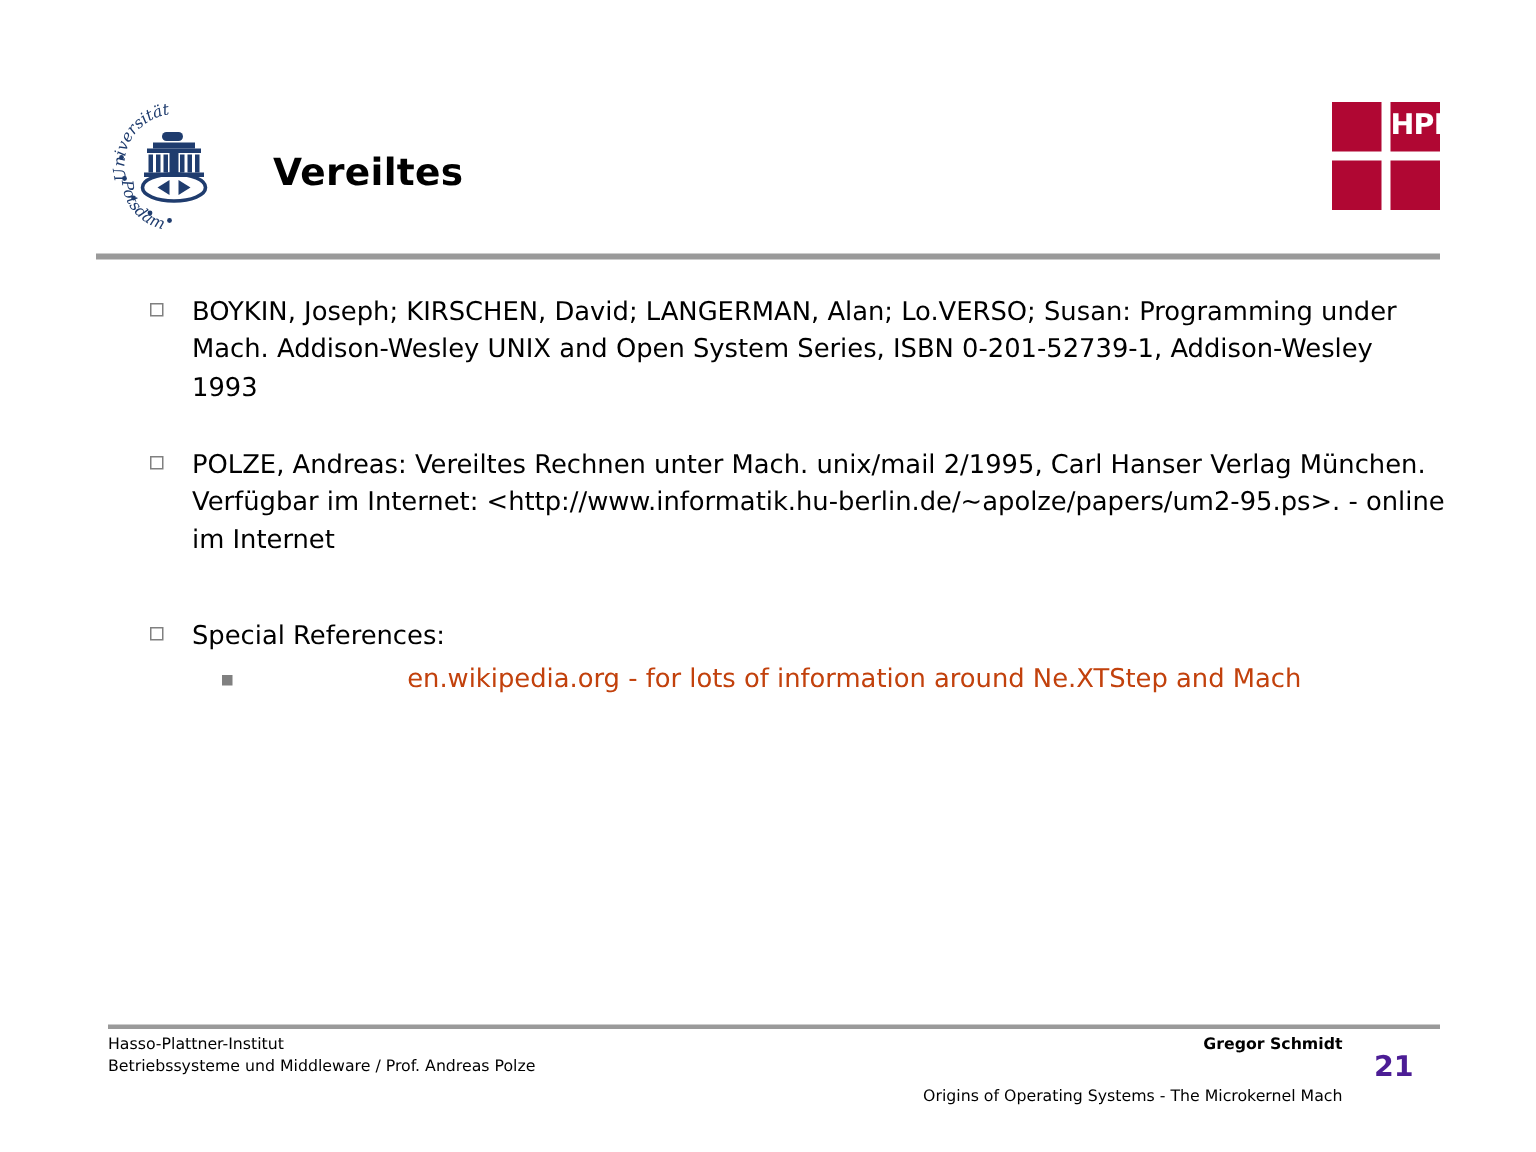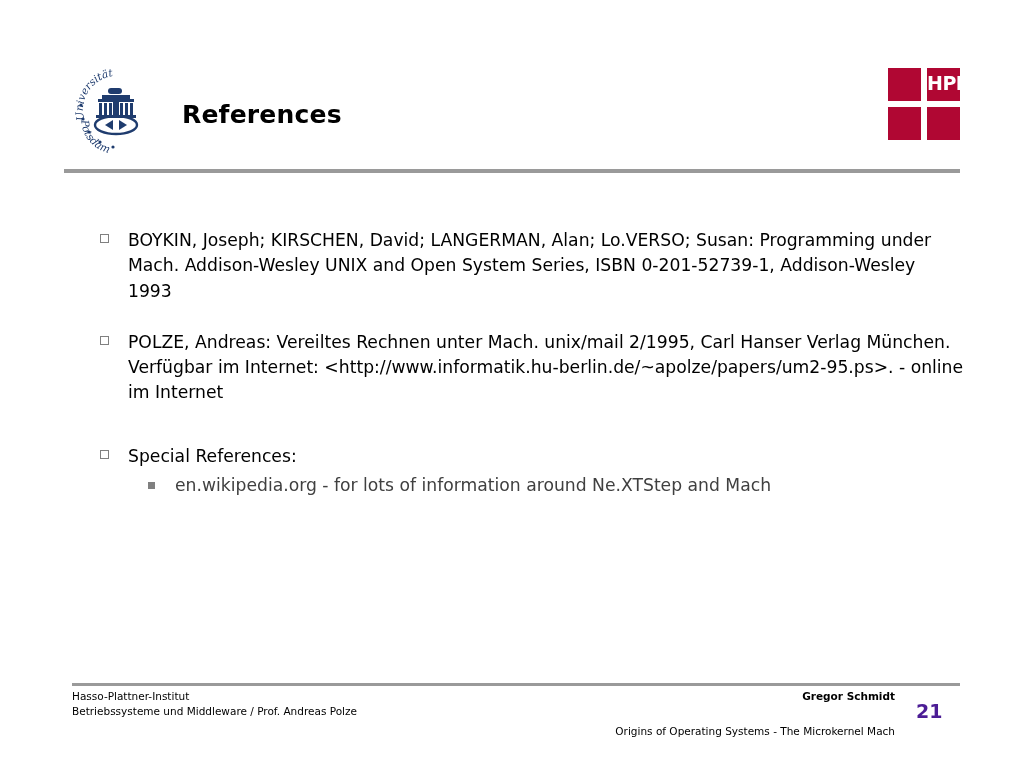--- a/index.html
+++ b/index.html
@@ -81,21 +81,20 @@
     height: 4px;
     background: #9a9a9a;
   }
 
   
   #slide-body {
     position: absolute;
     left: 64px;
     top: 196px;
     width: 900px;
-    margin-top: 32px;
   }
 
   .bullet-item {
     position: relative;
     padding-left: 64px;
     font-size: 17.2px;
     line-height: 25.3px;
     color: #000000;
   }
   .bullet-item .bullet-marker {
@@ -109,21 +108,22 @@
     box-sizing: border-box;
   }
   .bullet-item .bullet-text { display: block; }
 
   .sub-list { margin: 0; padding: 0; }
   .sub-item {
     position: relative;
     padding-left: 111px;
     font-size: 17.2px;
     line-height: 32px;
-    color: #404040;
+    color: #c2410c;
+    text-align: center;
   }
   .sub-item .sub-marker {
     position: absolute;
     left: 84px;
     top: 13px;
     width: 7px;
     height: 7px;
     background: #808080;
   }
   .sub-item .sub-text { display: block; }
@@ -216,21 +216,21 @@
         <rect x="58" y="41" width="3" height="12"></rect>
         <rect x="41" y="40" width="6" height="16"></rect>
         <rect x="24" y="53" width="40" height="3"></rect>
         <ellipse cx="44" cy="63" rx="21" ry="9" fill="none" stroke="#1f3c6e" stroke-width="2.4"></ellipse>
         <path d="M 33 63 L 41 58 L 41 68 Z"></path>
         <path d="M 55 63 L 47 58 L 47 68 Z"></path>
       </g>
     </svg>
   </div>
 
-  <div id="slide-title">References</div>
+  <div id="slide-title">Vereiltes</div>
 
   <div id="hpi-logo">
     <span class="sq sq-tl"></span>
     <span class="sq sq-tr"></span>
     <span class="sq sq-bl"></span>
     <span class="sq sq-br"></span>
     <span id="hpi-wordmark">HPI</span>
   </div>
 
   <div id="header-rule"></div>

